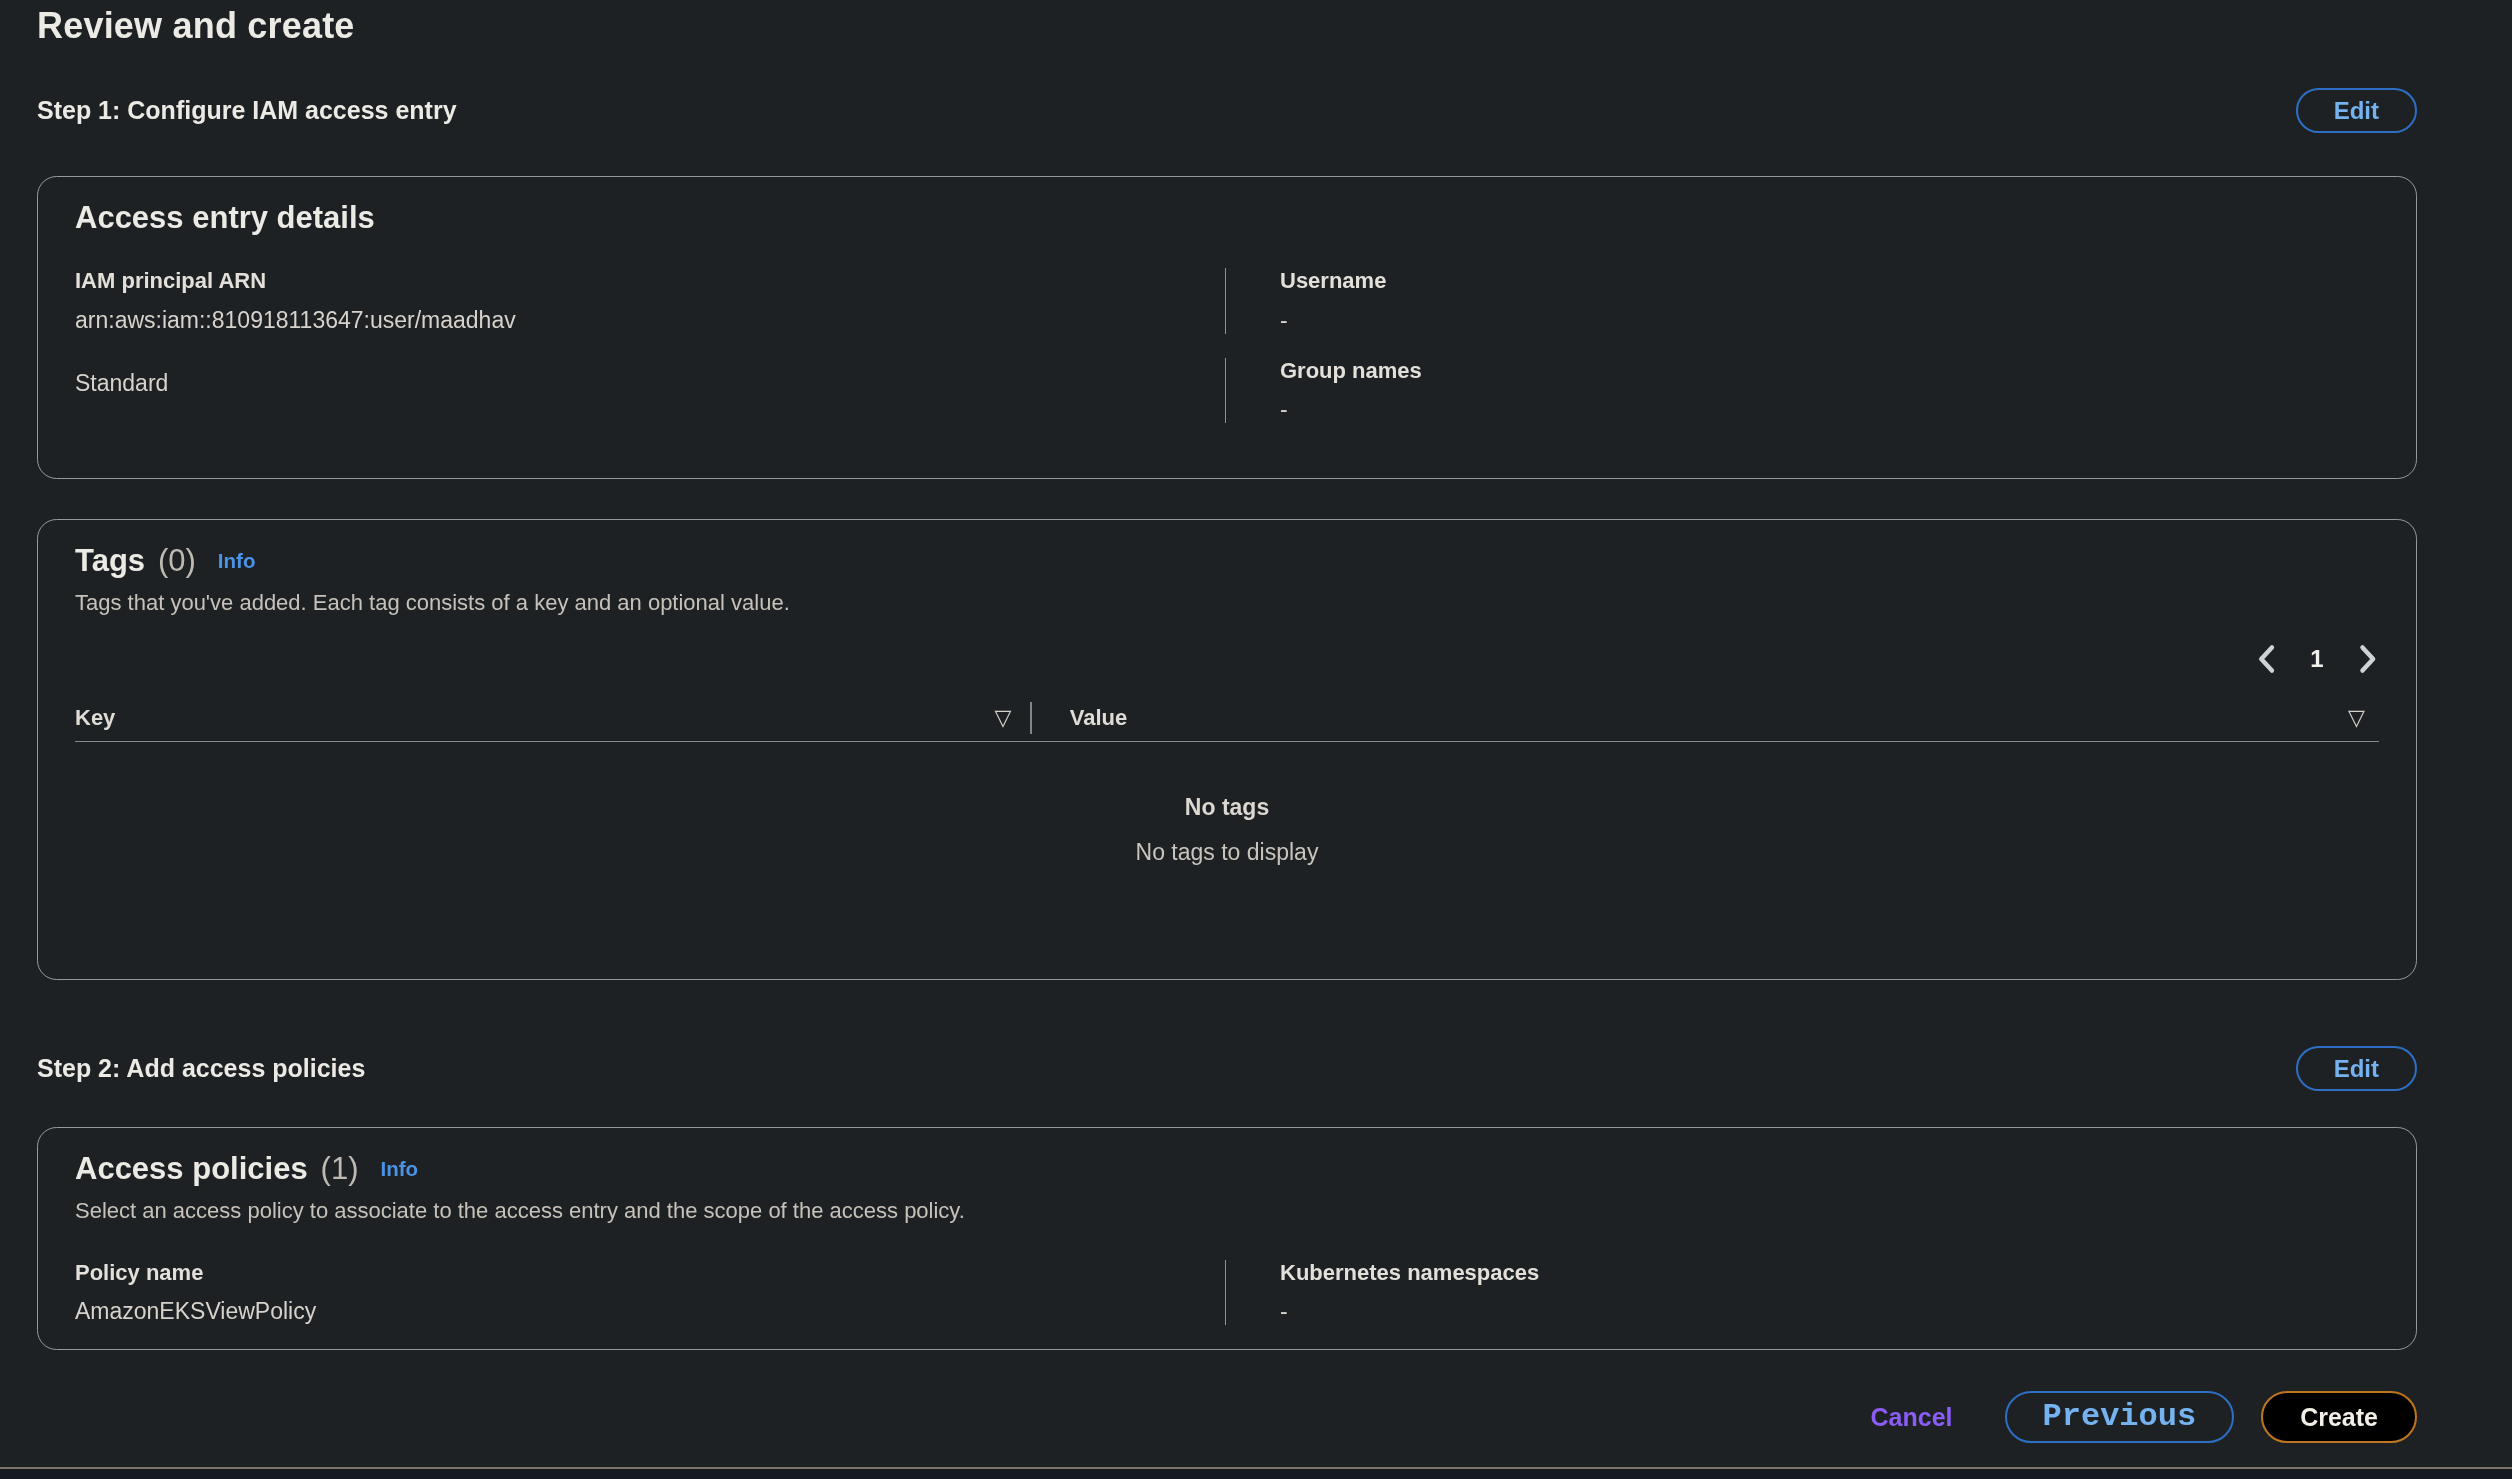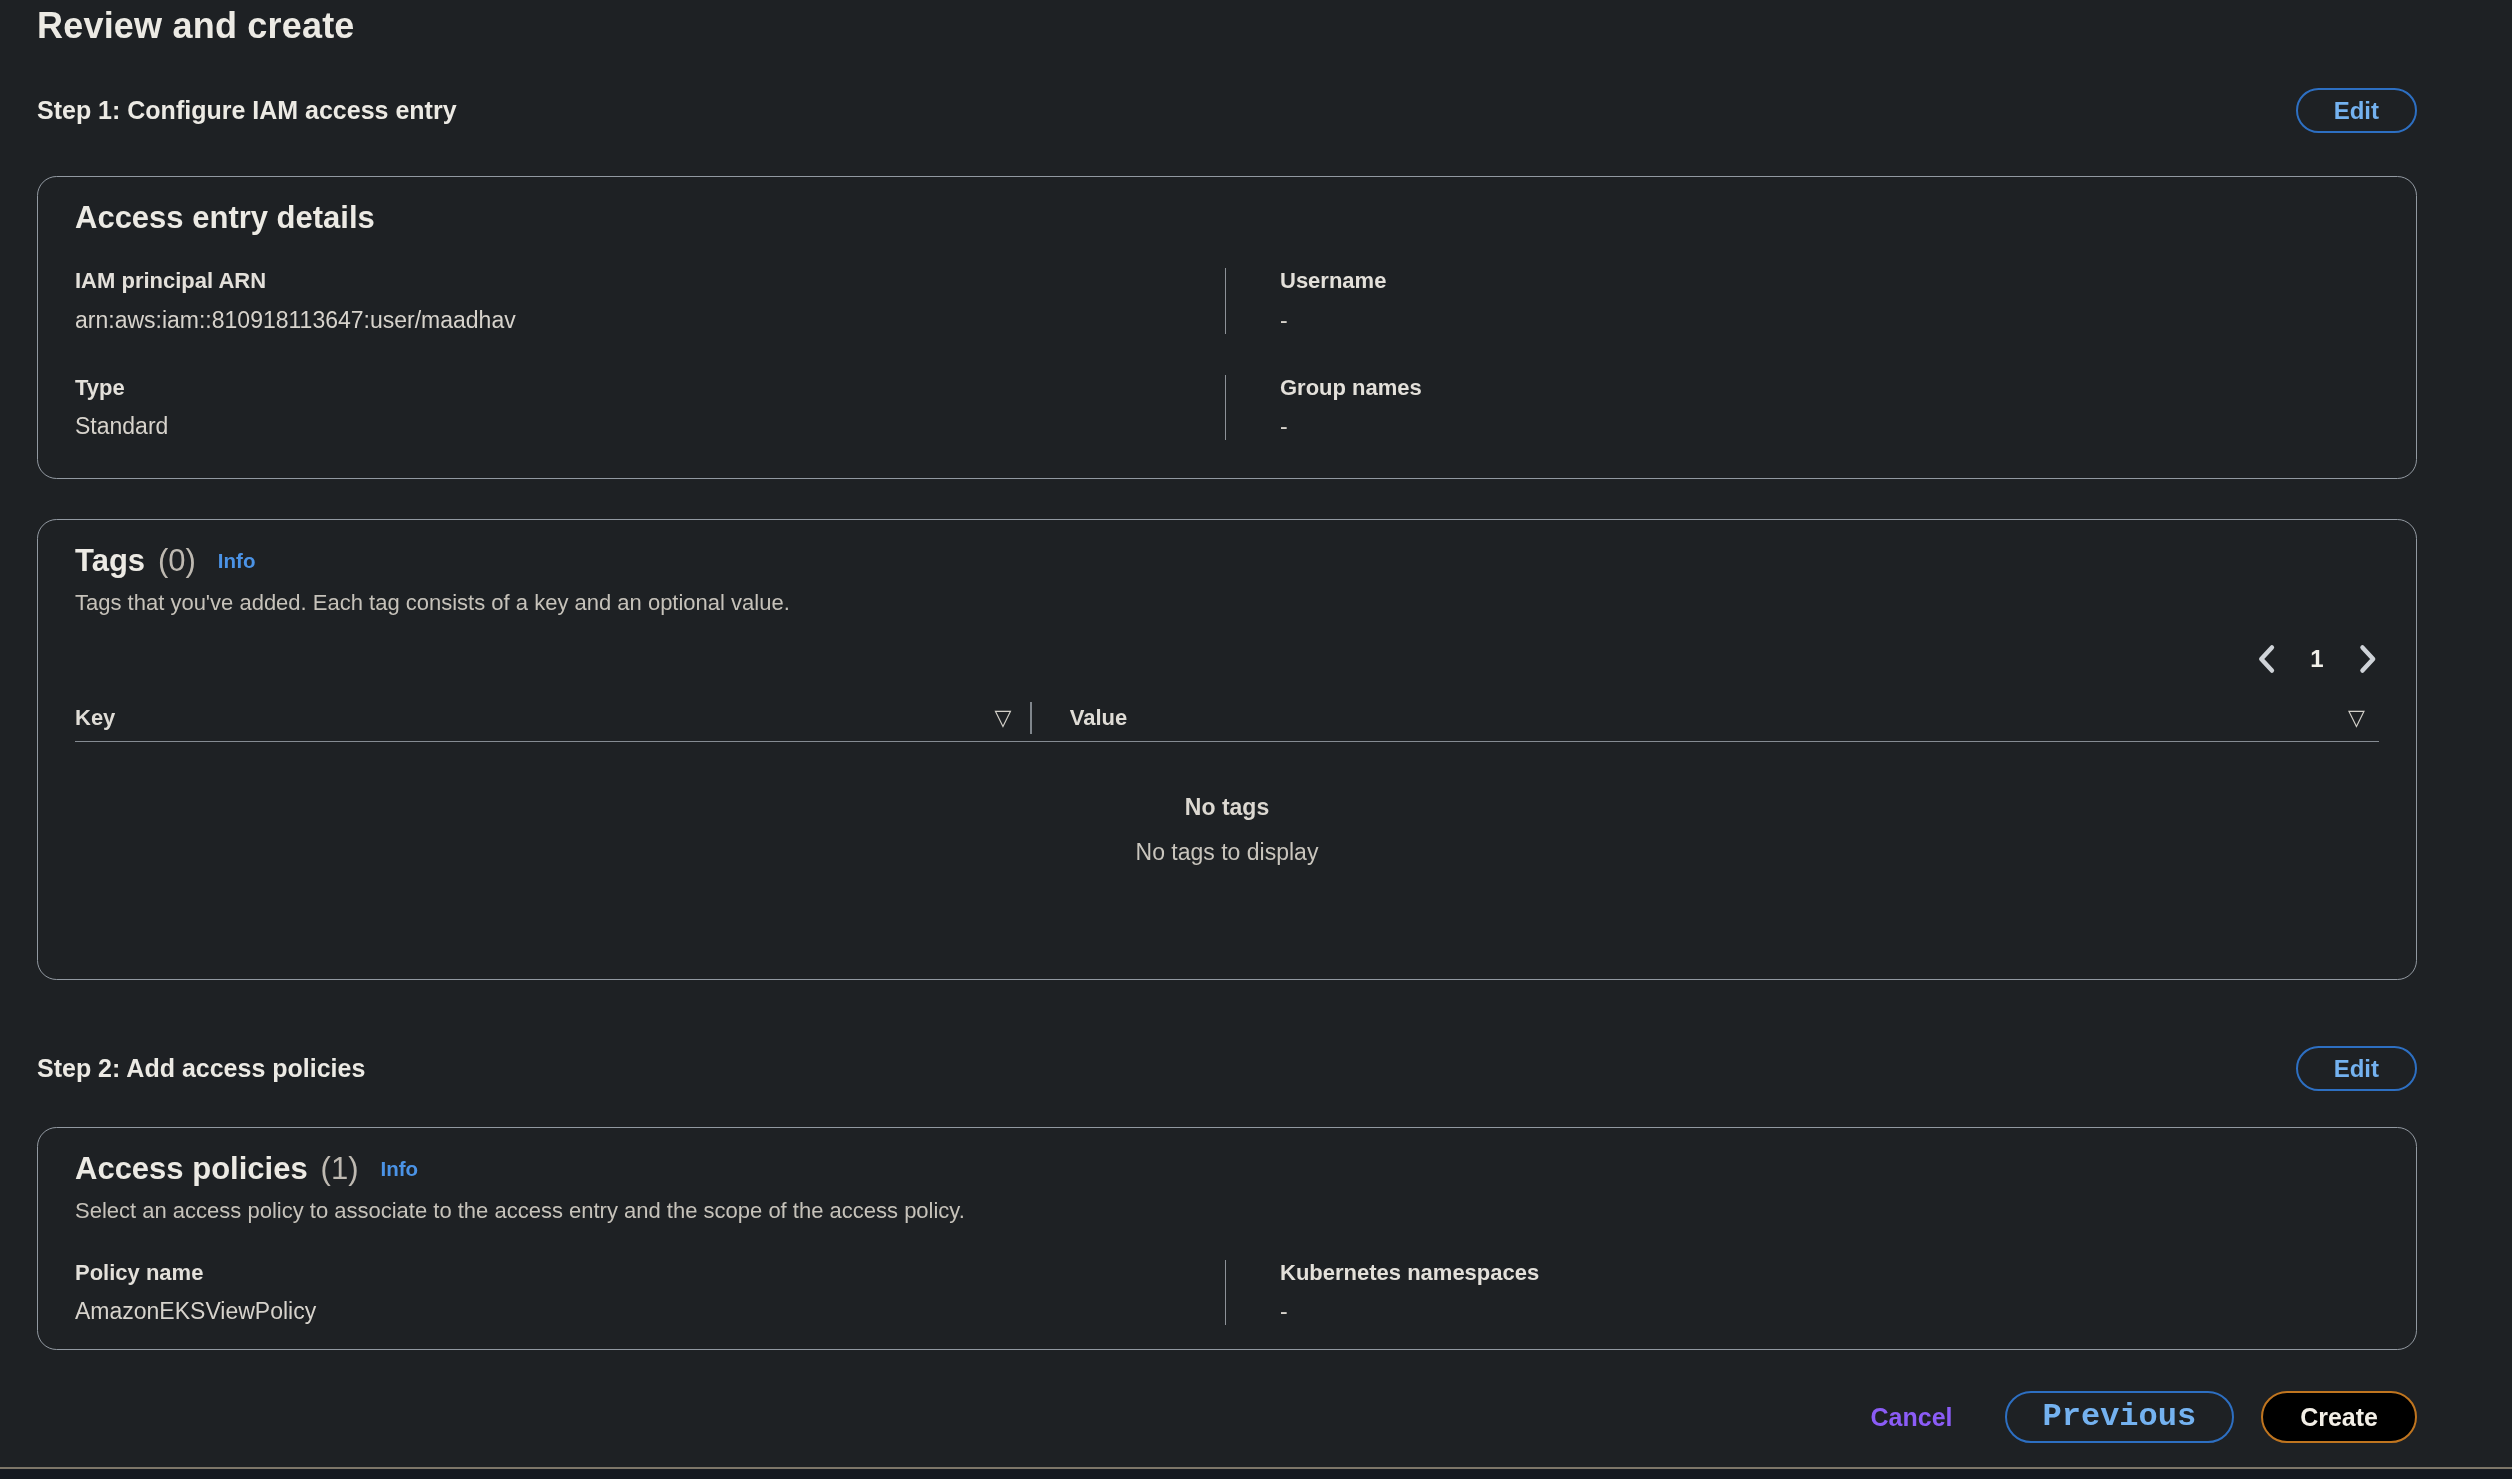--- a/index.html
+++ b/index.html
@@ -47,21 +47,21 @@
     font-size: 20.5px; font-weight: 700; color: #4b93e6;
     text-decoration: none; margin-left: 18px;
     position: relative; top: -3.6px; cursor: pointer;
   }
   .desc { margin-top: 10.7px; font-size: 22px; color: #c6c2ba; }
 
   .field-grid {
     margin-top: 32px;
     display: grid;
     grid-template-columns: 1150px 1fr;
-    row-gap: 41px;
+    row-gap: 24px;
   }
   .field .label { font-size: 22px; font-weight: 700; color: #e3e0da; }
   .field .value { font-size: 23px; color: #d7d3cc; margin-top: 12.5px; }
   .col-right { border-left: 1.8px solid #8d9298; padding-left: 54px; }
 
   
   .card.tags { height: 461px; margin-top: 40px; }
   .pagination {
     margin-top: 25px; height: 37px;
     display: flex; justify-content: flex-end; align-items: center; gap: 34px;
@@ -134,21 +134,20 @@
     <div class="field-grid">
       <div class="field">
         <div class="label">IAM principal ARN</div>
         <div class="value">arn:aws:iam::810918113647:user/maadhav</div>
       </div>
       <div class="field col-right">
         <div class="label">Username</div>
         <div class="value">-</div>
       </div>
       <div class="field">
-        <div class="label">Type</div>
         <div class="value">Standard</div>
       </div>
       <div class="field col-right">
         <div class="label">Group names</div>
         <div class="value">-</div>
       </div>
     </div>
   </section>
 
   <section class="card tags">

